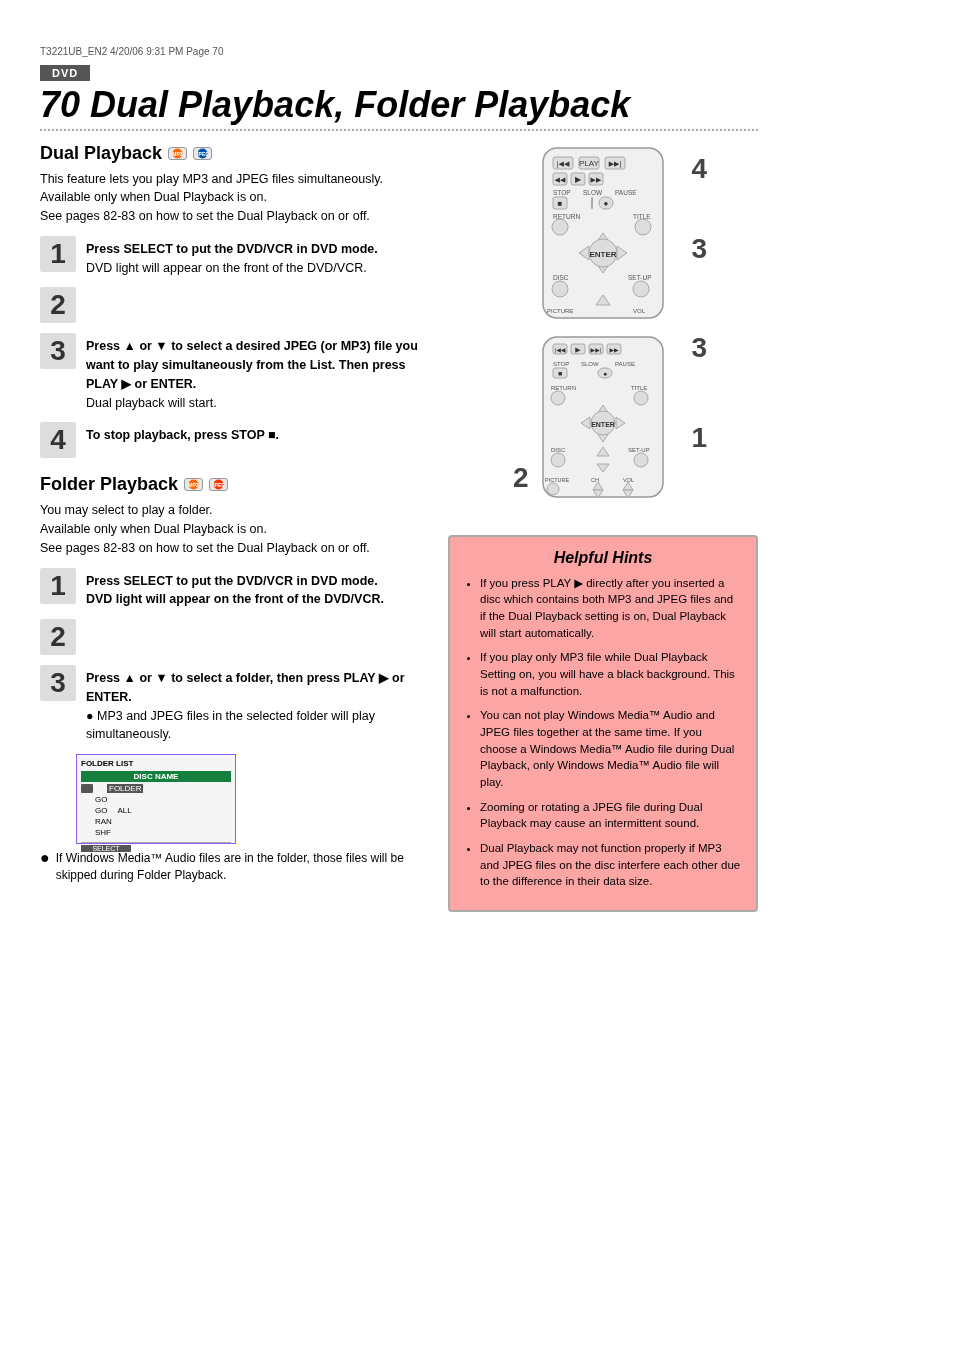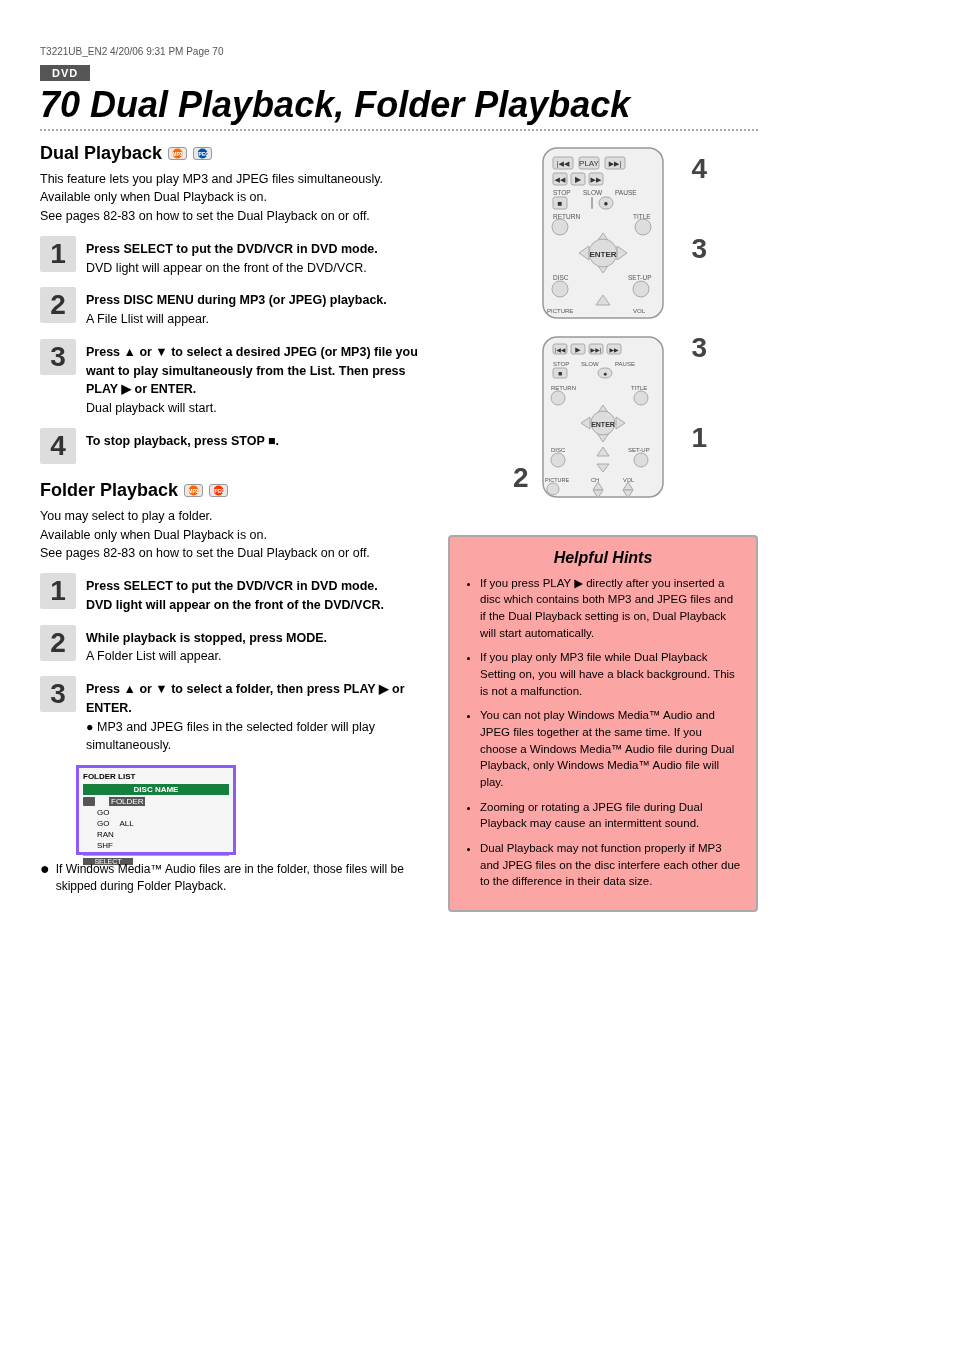--- a/index.html
+++ b/index.html
@@ -130,21 +130,21 @@
     .hints-list {
       list-style: disc;
       padding-left: 16px;
     }
     .hints-list li {
       font-size: 11.5px;
       line-height: 1.45;
       margin-bottom: 8px;
     }
     .folder-list-img {
-      border: 3px solid #8b5cf6;
+      border: 1px solid #8b5cf6;
       width: 160px;
       height: 90px;
       background: #f5f5f5;
       margin: 6px 0 6px 36px;
       display: flex;
       flex-direction: column;
       padding: 4px;
       font-size: 9px;
     }
     .folder-row {
@@ -226,24 +226,20 @@
       <div>
         <div class="step-item">
           <div class="step-number">1</div>
           <div class="step-text">
             <strong>Press SELECT to put the DVD/VCR in DVD mode.</strong><br>
             DVD light will appear on the front of the DVD/VCR.
           </div>
         </div>
         <div class="step-item">
           <div class="step-number">2</div>
-          <div class="step-text">
-            <strong>Press DISC MENU during MP3 (or JPEG) playback.</strong><br>
-            A File Llist will appear.
-          </div>
         </div>
         <div class="step-item">
           <div class="step-number">3</div>
           <div class="step-text">
             <strong>Press ▲ or ▼ to select a desired JPEG (or MP3) file you want to play simultaneously from the List. Then press PLAY ▶ or ENTER.</strong><br>
             Dual playback will start.
           </div>
         </div>
         <div class="step-item">
           <div class="step-number">4</div>
@@ -278,24 +274,20 @@
       <div>
         <div class="step-item">
           <div class="step-number">1</div>
           <div class="step-text">
             <strong>Press SELECT to put the DVD/VCR in DVD mode.</strong><br>
             <strong>DVD light will appear on the front of the DVD/VCR.</strong>
           </div>
         </div>
         <div class="step-item">
           <div class="step-number">2</div>
-          <div class="step-text">
-            <strong>While playback is stopped, press MODE.</strong><br>
-            A Folder List will appear.
-          </div>
         </div>
         <div class="step-item">
           <div class="step-number">3</div>
           <div class="step-text">
             <strong>Press ▲ or ▼ to select a folder, then press PLAY ▶ or ENTER.</strong><br>
             ● MP3 and JPEG files in the selected folder will play simultaneously.
           </div>
         </div>
       </div>
 

